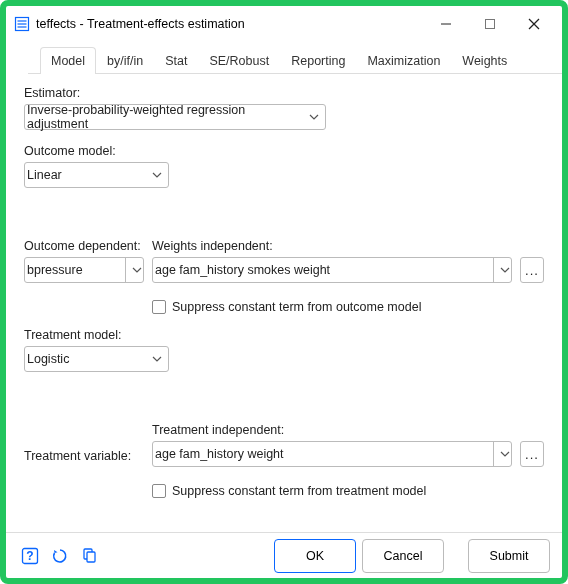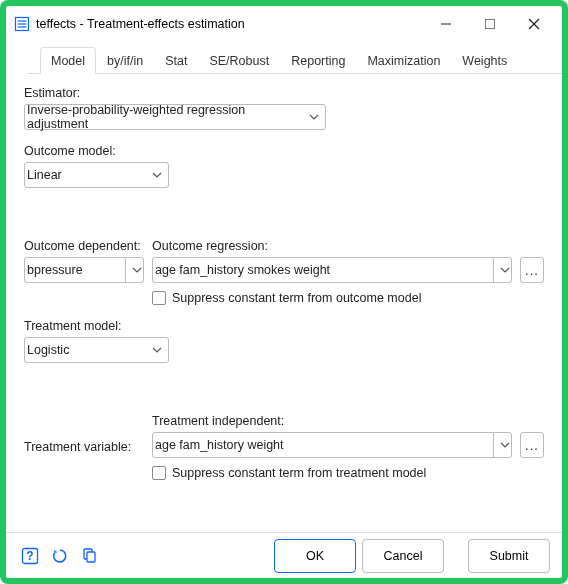--- a/index.html
+++ b/index.html
@@ -74,21 +74,21 @@
   .space { height: 14px; }
   .combo-lg { flex: 1; }
   .more-btn {
     width: 24px; height: 26px;
     border: 1px solid #bbb; border-radius: 3px;
     display: flex; align-items: center; justify-content: center;
     font-size: 13px; line-height: 1; letter-spacing: 1px;
   }
   .checkbox-row {
     display:flex; align-items:center; gap:6px;
-    margin-top:8px; margin-left: 128px;
+    margin-top:17px; margin-left: 128px;
   }
   .checkbox {
     width: 14px; height: 14px;
     border: 1px solid #888; border-radius: 2px; background: #fff;
   }
   .footer {
     border-top: 1px solid #ddd;
     height: 46px; display: flex; align-items: center;
     padding: 0 12px; gap: 6px;
   }
@@ -185,21 +185,21 @@
         <div class="combo">
           <span>bpressure</span>
           <span class="caret">
             <svg width="10" height="6" viewBox="0 0 10 6">
                 <path d="M1 1 L5 5 L9 1" fill="none" stroke="#555" stroke-width="1.2"></path>
               </svg>
           </span>
         </div>
       </div>
       <div class="col combo-lg">
-        <div class="label">Outcome regression:</div>
+        <div class="label">Weights independent:</div>
         <div class="combo">
           <span>age fam_history smokes weight</span>
           <span class="caret">
             <svg width="10" height="6" viewBox="0 0 10 6">
                 <path d="M1 1 L5 5 L9 1" fill="none" stroke="#555" stroke-width="1.2"></path>
               </svg>
           </span>
         </div>
       </div>
       <div class="col">

